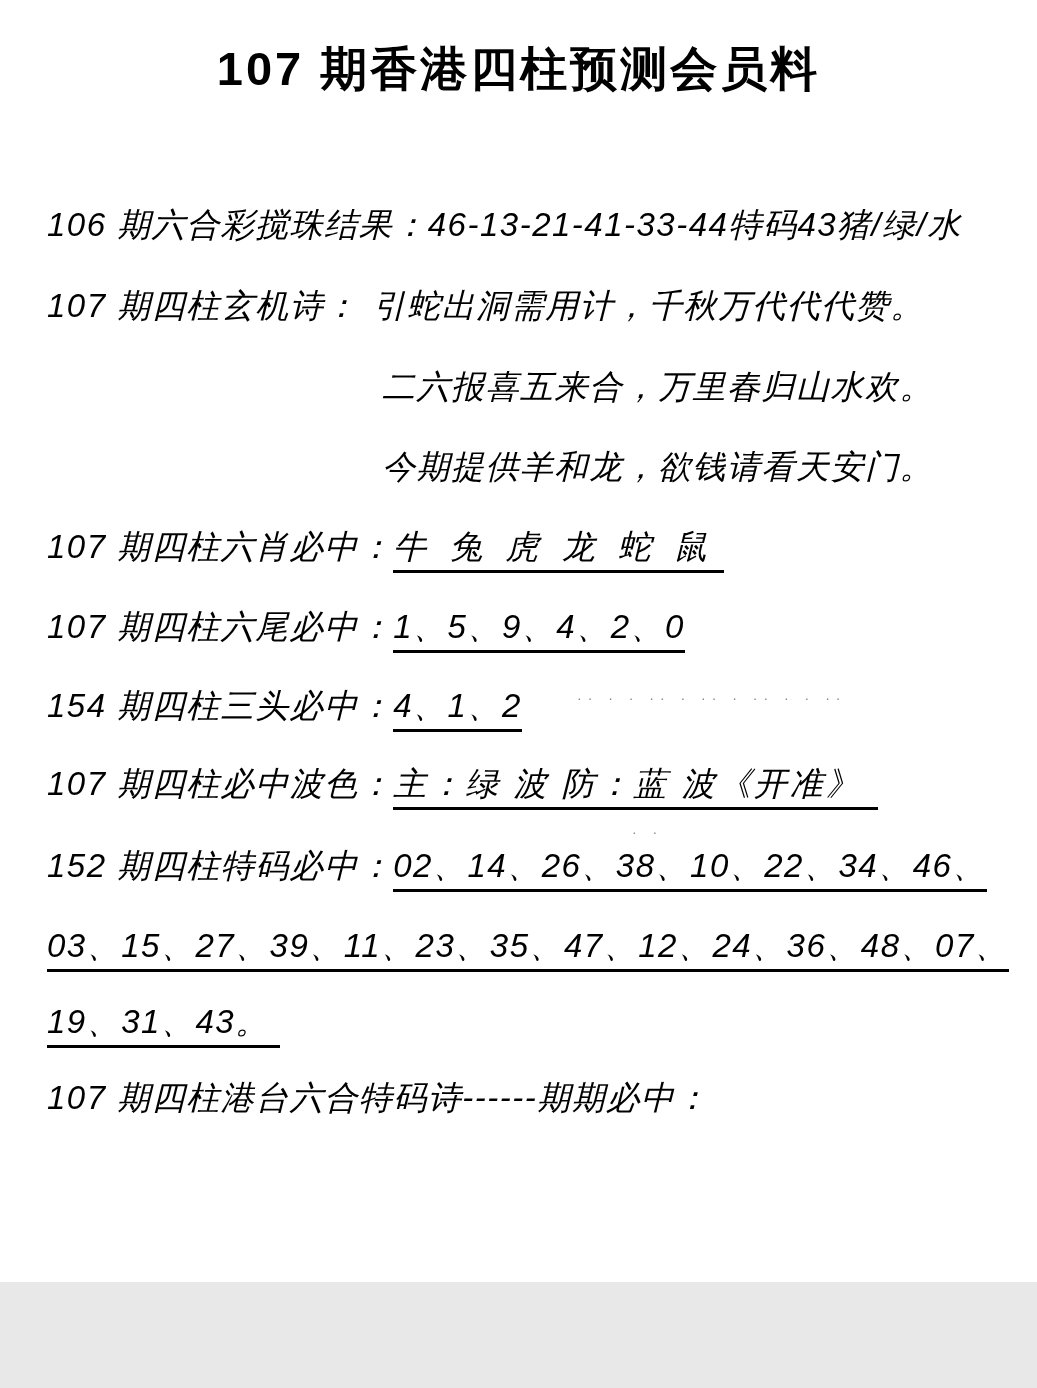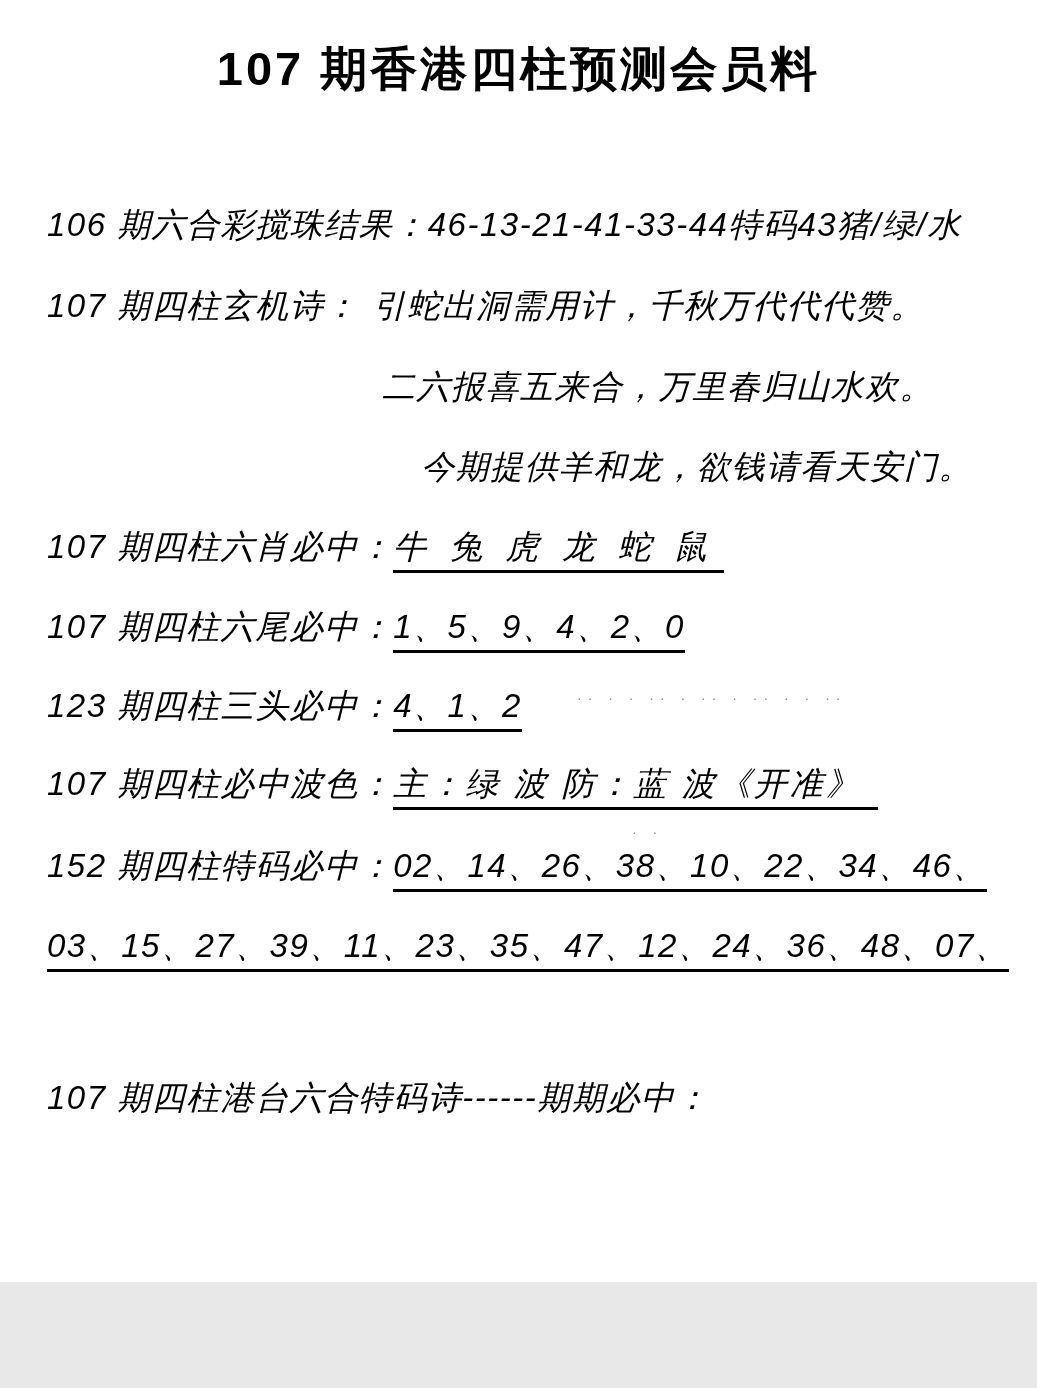--- a/index.html
+++ b/index.html
@@ -68,48 +68,51 @@
   <div class="line" style="top:207px; left:47px;">
     <span>106 期六合彩搅珠结果：</span><span class="num">46-13-21-41-33-44特码43猪/绿/水</span>
   </div>
 
   <div class="line" style="top:288px; left:47px;">
     <span>107 期四柱玄机诗：</span><span class="gap">引蛇出洞需用计，千秋万代代代赞。</span>
   </div>
   <div class="line" style="top:369px; left:382px;">
     <span>二六报喜五来合，万里春归山水欢。</span>
   </div>
-  <div class="line" style="top:449px; left:382px;margin-left:39px;">
+  <div class="line" style="top:449px; left:382px;">
     <span>今期提供羊和龙，欲钱请看天安门。</span>
   </div>
 
   <div class="line" style="top:529px; left:47px;">
     <span>107 期四柱六肖必中：</span><span class="ul zodiac ext">牛 兔 虎 龙 蛇 鼠</span>
   </div>
 
   <div class="line" style="top:609px; left:47px;">
     <span>107 期四柱六尾必中：</span><span class="ul num">1、5、9、4、2、0</span>
   </div>
 
   <div class="line" style="top:688px; left:47px;">
-    <span>123 期四柱三头必中：</span><span class="ul num">4、1、2</span>
+    <span>154 期四柱三头必中：</span><span class="ul num">4、1、2</span>
   </div>
   <div class="artifact dots" style="top:690px; left:577px;">·· · ·  ·· · ·· ·  ·· · · ··</div>
 
   <div class="line" style="top:766px; left:47px;">
     <span>107 期四柱必中波色：</span><span class="ul wave">主：绿 波 防：蓝 波《开准》</span>
   </div>
 
   <div class="artifact dots" style="top:824px; left:632px;">· ·</div>
   <div class="line" style="top:848px; left:47px;">
     <span>152 期四柱特码必中：</span><span class="ul num">02、14、26、38、10、22、34、46、</span>
   </div>
   <div class="line" style="top:928px; left:47px;">
     <span class="ul num">03、15、27、39、11、23、35、47、12、24、36、48、07、</span>
   </div>
+  <div class="line" style="top:1004px; left:47px;">
+    <span class="ul num ext">19、31、43。</span>
+  </div>
 
   <div class="line" style="top:1080px; left:47px;">
     <span>107 期四柱港台六合特码诗------期期必中：</span>
   </div>
 
   <div class="footer" style="top:1315px;">（内部提供，请勿外传）</div>
 
 </div>
 
 </body></html>

